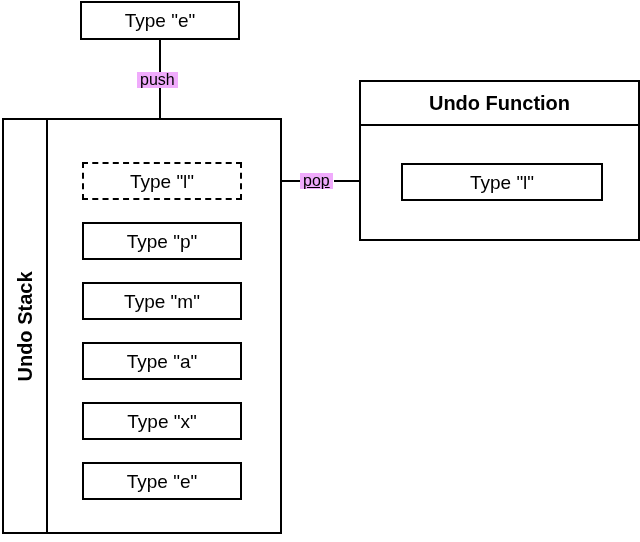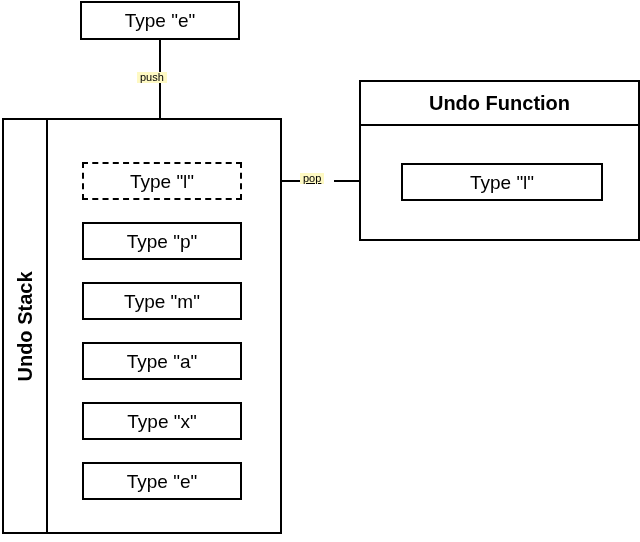--- a/index.html
+++ b/index.html
@@ -127,23 +127,23 @@
     position: absolute;
     left: 0;
     top: 0;
     width: 640px;
     height: 542px;
     pointer-events: none;
   }
 
   .edge-label {
     position: absolute;
-    font-size: 11px;
+    font-size: 16px;
     color: #000000;
-    background: #fef9c3;
+    background: #f0abfc;
     padding: 0 3px;
     white-space: nowrap;
     line-height: 1;
   }
   #push-label {
     left: 137px;
     top: 72px;
   }
   #pop-label {
     left: 300px;

